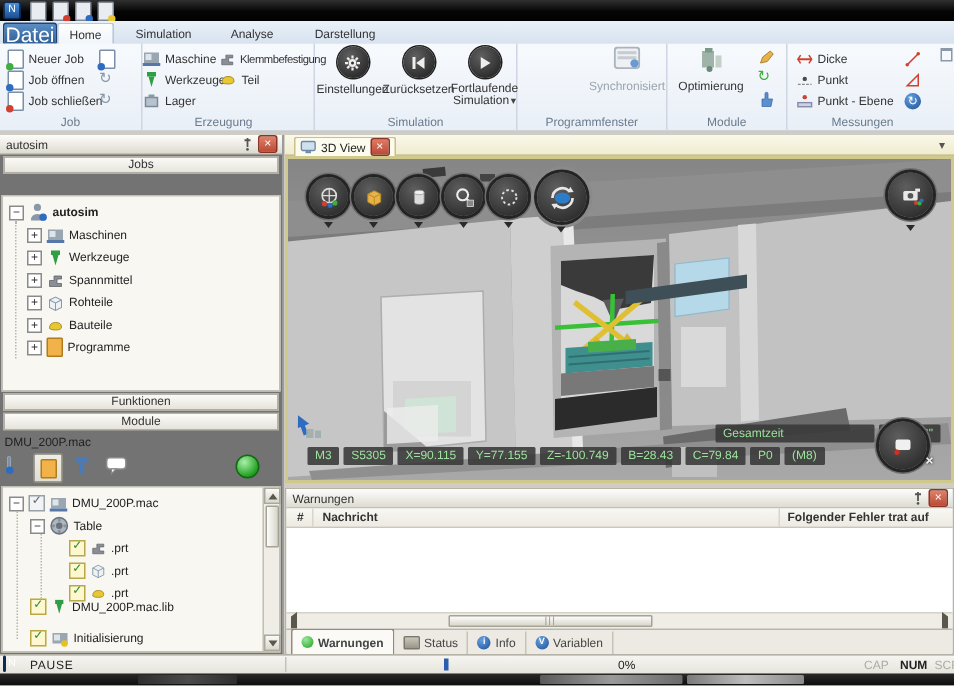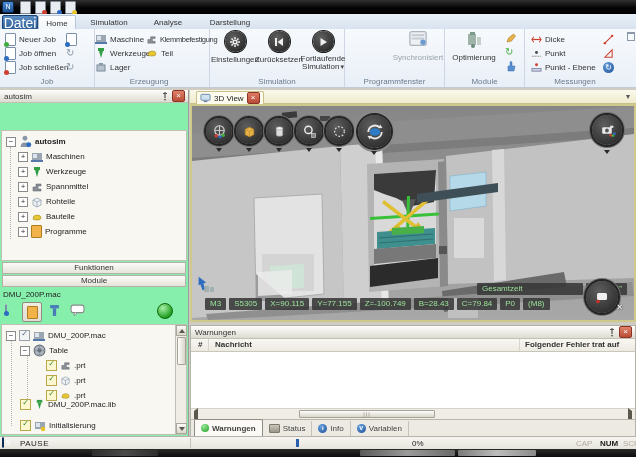--- a/index.html
+++ b/index.html
@@ -40,21 +40,21 @@
         display:flex;align-items:center;justify-content:center;box-shadow:0 0 0 1px #1d1d1d}
   .caret::after{content:"▾";font-size:7px;color:#444;margin-left:1px}
   .pg{width:9px;height:11px;background:#fff;border:1px solid #7a90a8;border-radius:1px;position:relative;flex:none}
   .pg i{position:absolute;left:-2px;bottom:-2px;width:5px;height:5px;border-radius:50%}
   .pg.orange{background:#f2b24a;border-color:#b07c1e}
   .bd-green{background:#3fae3f}.bd-red{background:#d04030}.bd-blue{background:#2d6cc0}.bd-yellow{background:#e8c832}
   .curl{font-size:10px;color:#8a98a8;line-height:10px}
   .launcher{width:6px;height:6px;border:1px solid #8a98a8;border-top-width:2px}
 
   
-  #leftcol{left:0;top:90px;width:189px;height:346px;background:#86efac;border-right:1px solid #9a9a9a;box-sizing:border-box}
+  #leftcol{left:0;top:90px;width:189px;height:346px;background:#737373;border-right:1px solid #9a9a9a;box-sizing:border-box}
   .ptitle{position:absolute;left:0;width:188px;height:13px;background:linear-gradient(#fdfdfb,#dedbd1);
           border-bottom:1px solid #c2bfb4;display:flex;align-items:center;font-size:8px;color:#333;padding-left:4px;box-sizing:border-box}
   .closebox{width:11px;height:10px;border-radius:2px;background:linear-gradient(#e0826a,#bb4c36);border:1px solid #8a3326;position:relative;flex:none}
   .closebox::after{content:"×";position:absolute;left:0;top:-1px;width:100%;text-align:center;color:#fff;font-size:8px;line-height:11px}
   .hbar{position:absolute;left:2px;width:184px;height:12px;background:linear-gradient(#fcfbf8,#e6e3da);
         border:1px solid #b3b0a5;box-sizing:border-box;text-align:center;line-height:10px;font-size:8px;color:#333}
   .hbar.pressed{background:linear-gradient(#e3e0d6,#d8d5ca);font-weight:bold}
   .treebox{position:absolute;background:#f8f7f2;border:1px solid #c2bfb4;box-sizing:border-box}
   .trow{position:absolute;display:flex;align-items:center;gap:3px;height:13px;font-size:8px;color:#222;white-space:nowrap}
   .plusbox,.minusbox{width:8px;height:8px;background:#fff;border:1px solid #8a8a8a;position:relative;flex:none;box-sizing:content-box}
@@ -363,20 +363,21 @@
     <span>autosim</span>
     <span class="ic" style="margin-left:auto">
         <svg width="8" height="10" viewBox="0 0 8 10">
           <path d="M4 1v6M2 2.5h4" stroke="#555" stroke-width="1.2"></path>
           <circle cx="4" cy="8.6" r="0.9" fill="#555"></circle>
         </svg>
       </span>
     <span class="closebox" style="margin:0 3px"></span>
   </div>
 
+  <div class="hbar" style="top:14px">Jobs</div>
 
   <div class="treebox" style="left:1px;top:40px;width:186px;height:131px">
     <div class="trow" style="left:4px;top:4px">
       <span class="minusbox"></span>
       <span class="ic">
           <svg width="13" height="13" viewBox="0 0 12 12">
             <circle cx="5.5" cy="3" r="2.2" fill="#8898a8"></circle>
             <path d="M1.5 11Q1.5 7 5.5 7q4 0 4 4z" fill="#8898a8"></path>
             <circle cx="9" cy="9" r="2.3" fill="#2d6cc0"></circle>
           </svg>

